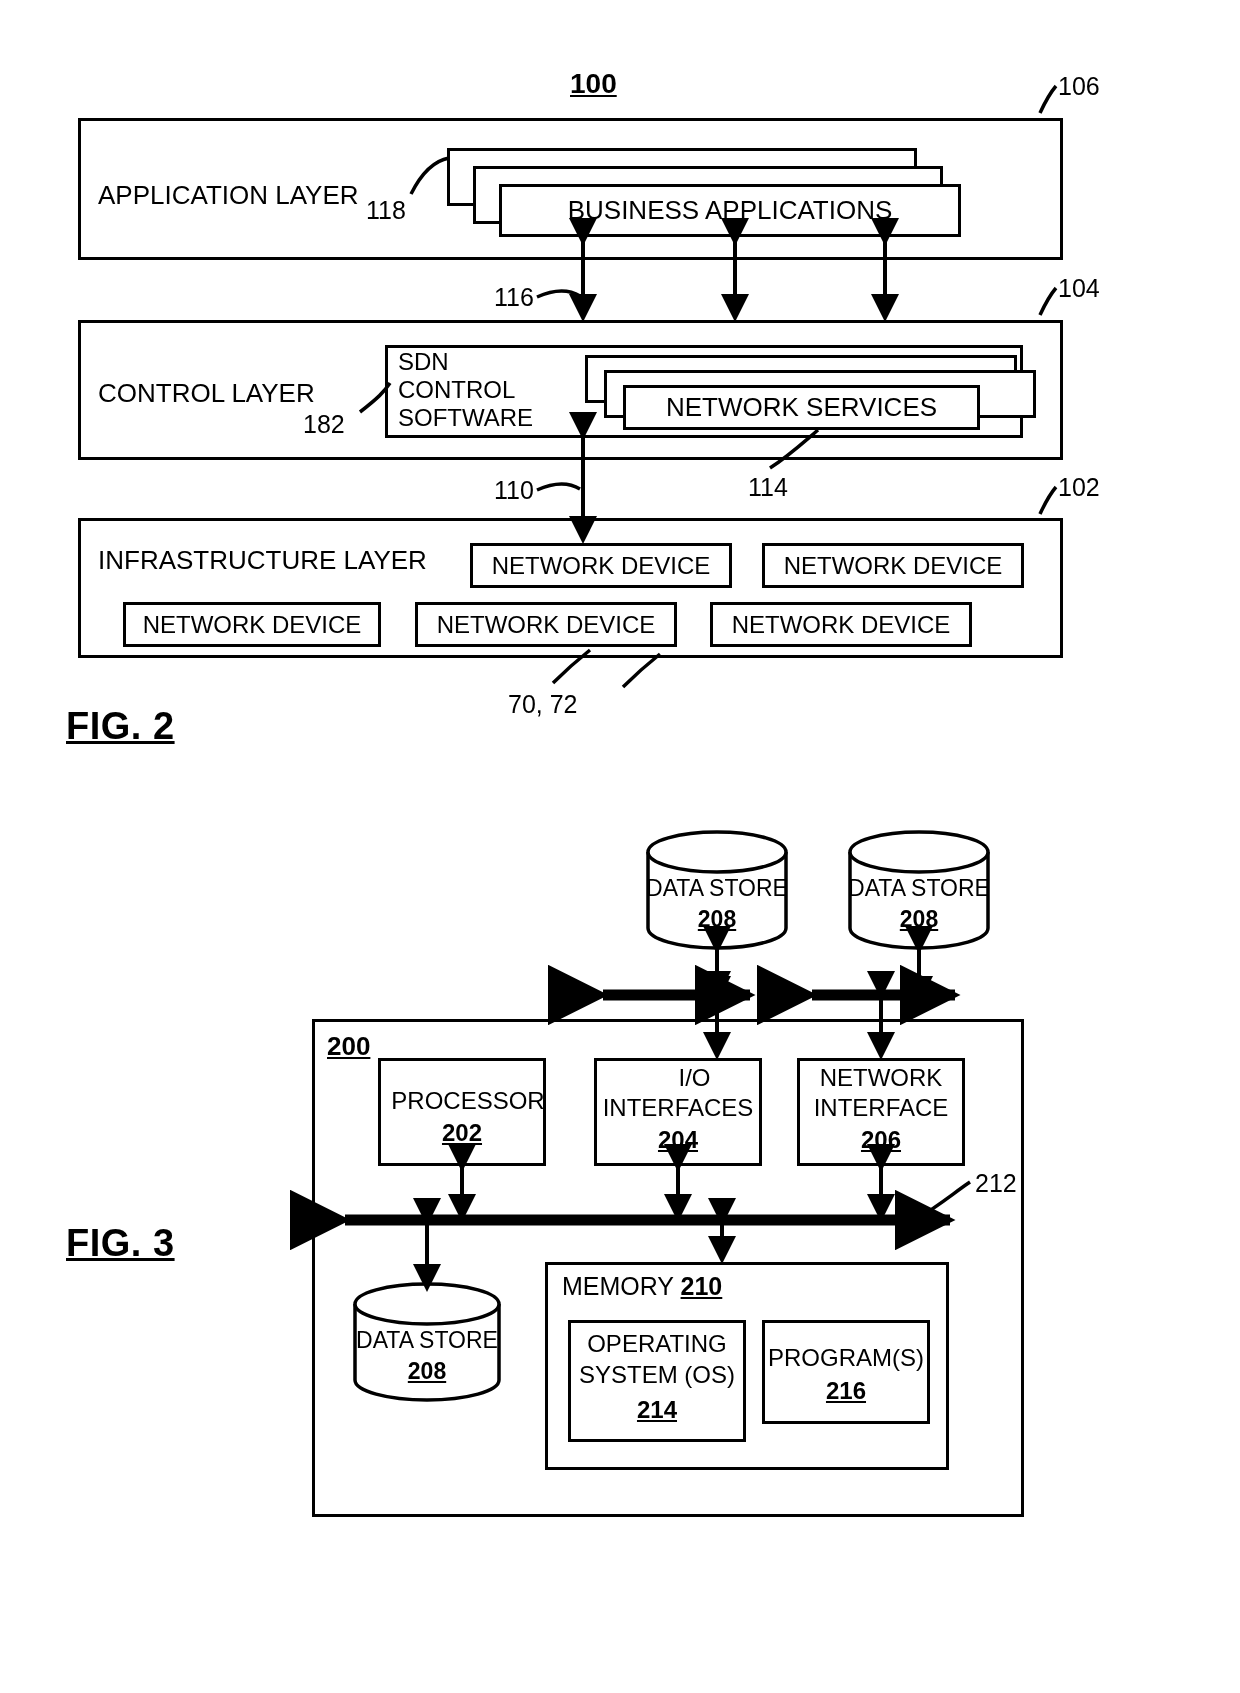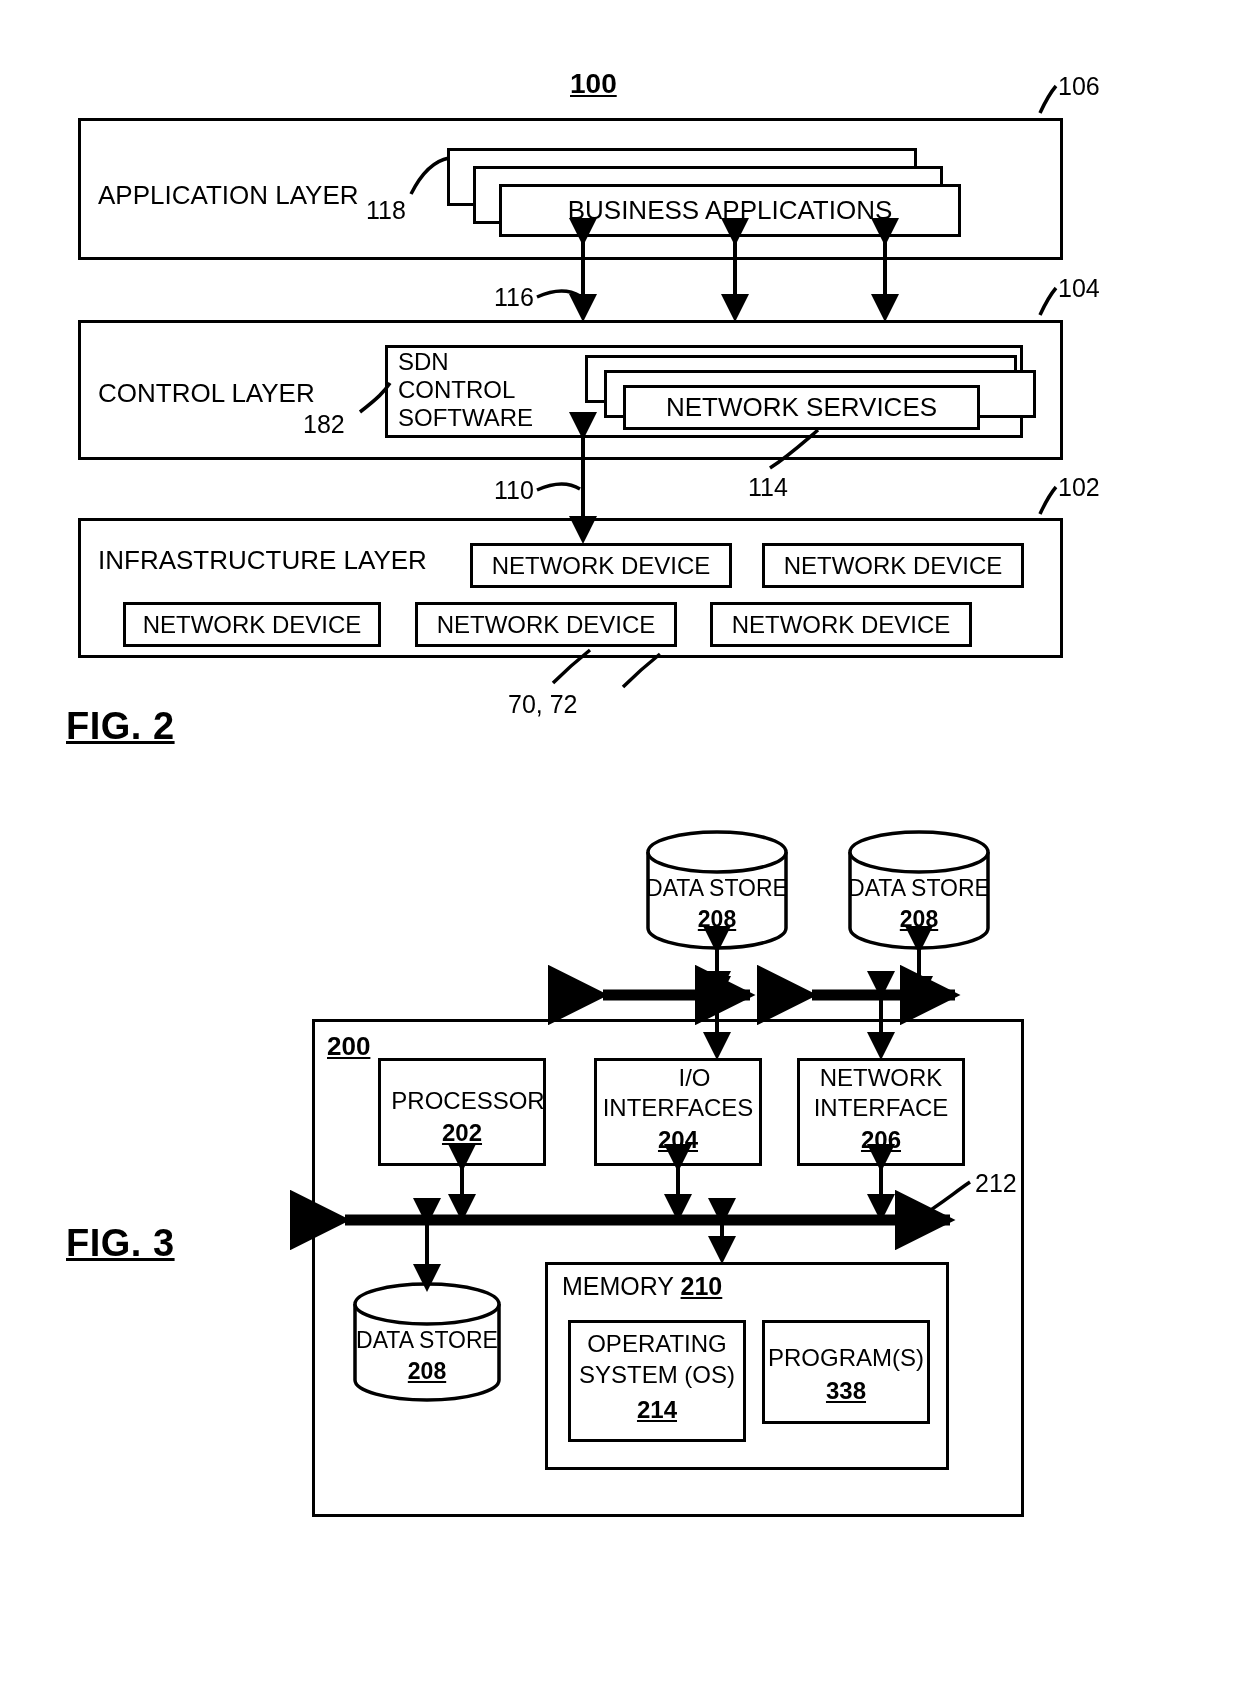--- a/index.html
+++ b/index.html
@@ -136,21 +136,21 @@
     <span class="numu">210</span>
   </div>
 
   <div class="box" style="left:568px;top:1320px;width:178px;height:122px;"></div>
   <div class="lbl t24 ctr" style="left:568px;top:1330px;width:178px;">OPERATING</div>
   <div class="lbl t24 ctr" style="left:568px;top:1361px;width:178px;">SYSTEM (OS)</div>
   <div class="lbl t24 numu ctr" style="left:568px;top:1396px;width:178px;">214</div>
 
   <div class="box" style="left:762px;top:1320px;width:168px;height:104px;"></div>
   <div class="lbl t24 ctr" style="left:757px;top:1344px;width:178px;">PROGRAM(S)</div>
-  <div class="lbl t24 numu ctr" style="left:762px;top:1377px;width:168px;">338</div>
+  <div class="lbl t24 numu ctr" style="left:762px;top:1377px;width:168px;">216</div>
 
   <svg class="ov">
     <defs>
       <marker id="ah" markerWidth="7" markerHeight="7" refX="6" refY="3.5" orient="auto" markerUnits="strokeWidth">
         <path d="M0,0 L7,3.5 L0,7 z" fill="#000"></path>
       </marker>
       <marker id="ahb" markerWidth="5.5" markerHeight="5.5" refX="5" refY="2.75" orient="auto" markerUnits="strokeWidth">
         <path d="M0,0 L5.5,2.75 L0,5.5 z" fill="#000"></path>
       </marker>
     </defs>

